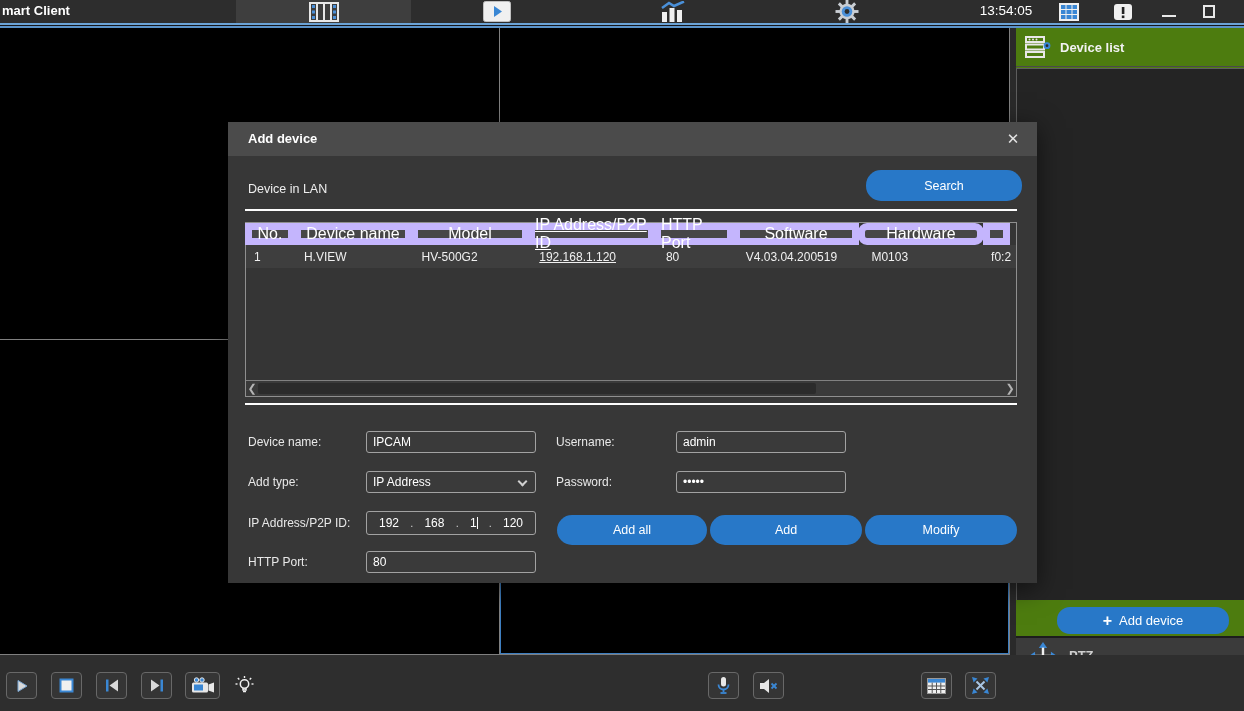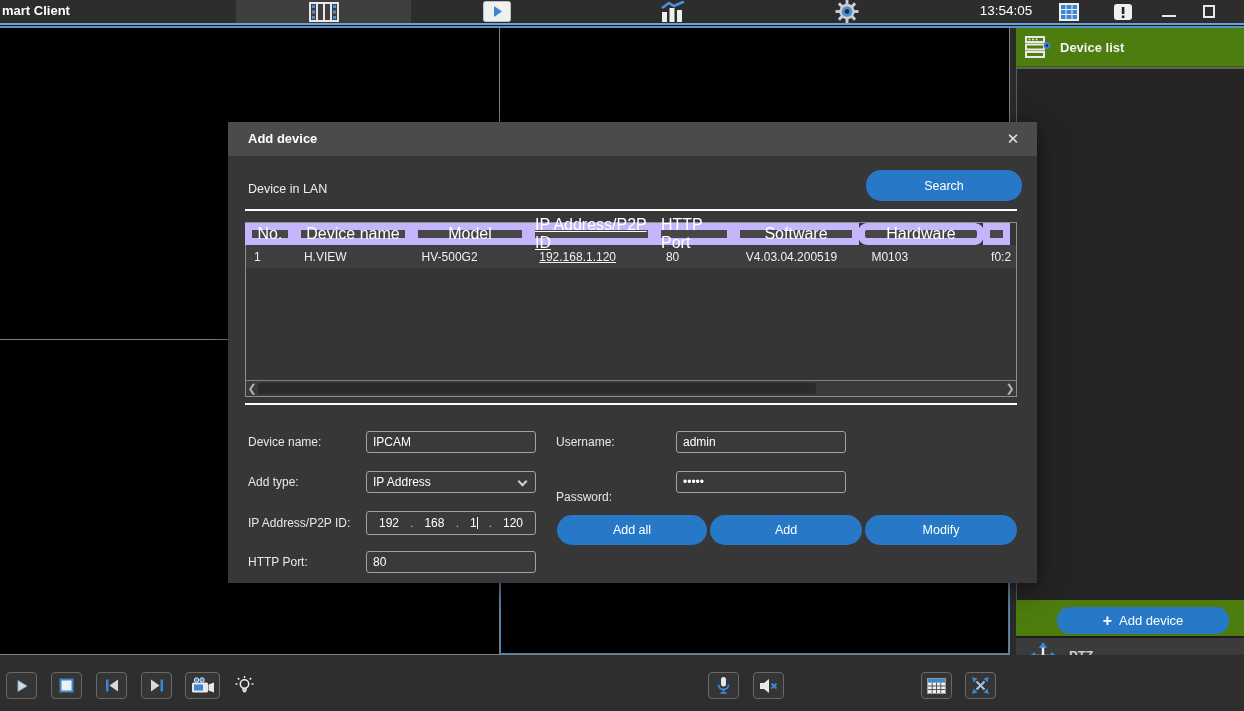--- a/index.html
+++ b/index.html
@@ -447,21 +447,21 @@
         <span class="dot">.</span>
       <span>120</span>
     </div>
 
     <div class="flabel" style="left:20px;top:433px;">HTTP Port:</div>
     <input class="field" style="left: 138px; top: 429px;" value="80">
 
     <div class="flabel" style="left:328px;top:313px;">Username:</div>
     <input class="field" style="left: 448px; top: 309px;" value="admin">
 
-    <div class="flabel" style="left:328px;top:368px;">Password:</div>
+    <div class="flabel" style="left:328px;top:353px;">Password:</div>
     <input class="field" style="left: 448px; top: 349px;" value="•••••">
 
     <div class="btn-blue btn-addall">
       <span>Add all</span>
     </div>
     <div class="btn-blue btn-modify">
       <span>Modify</span>
     </div>
     <div class="btn-blue btn-add">
       <span>Add</span>

